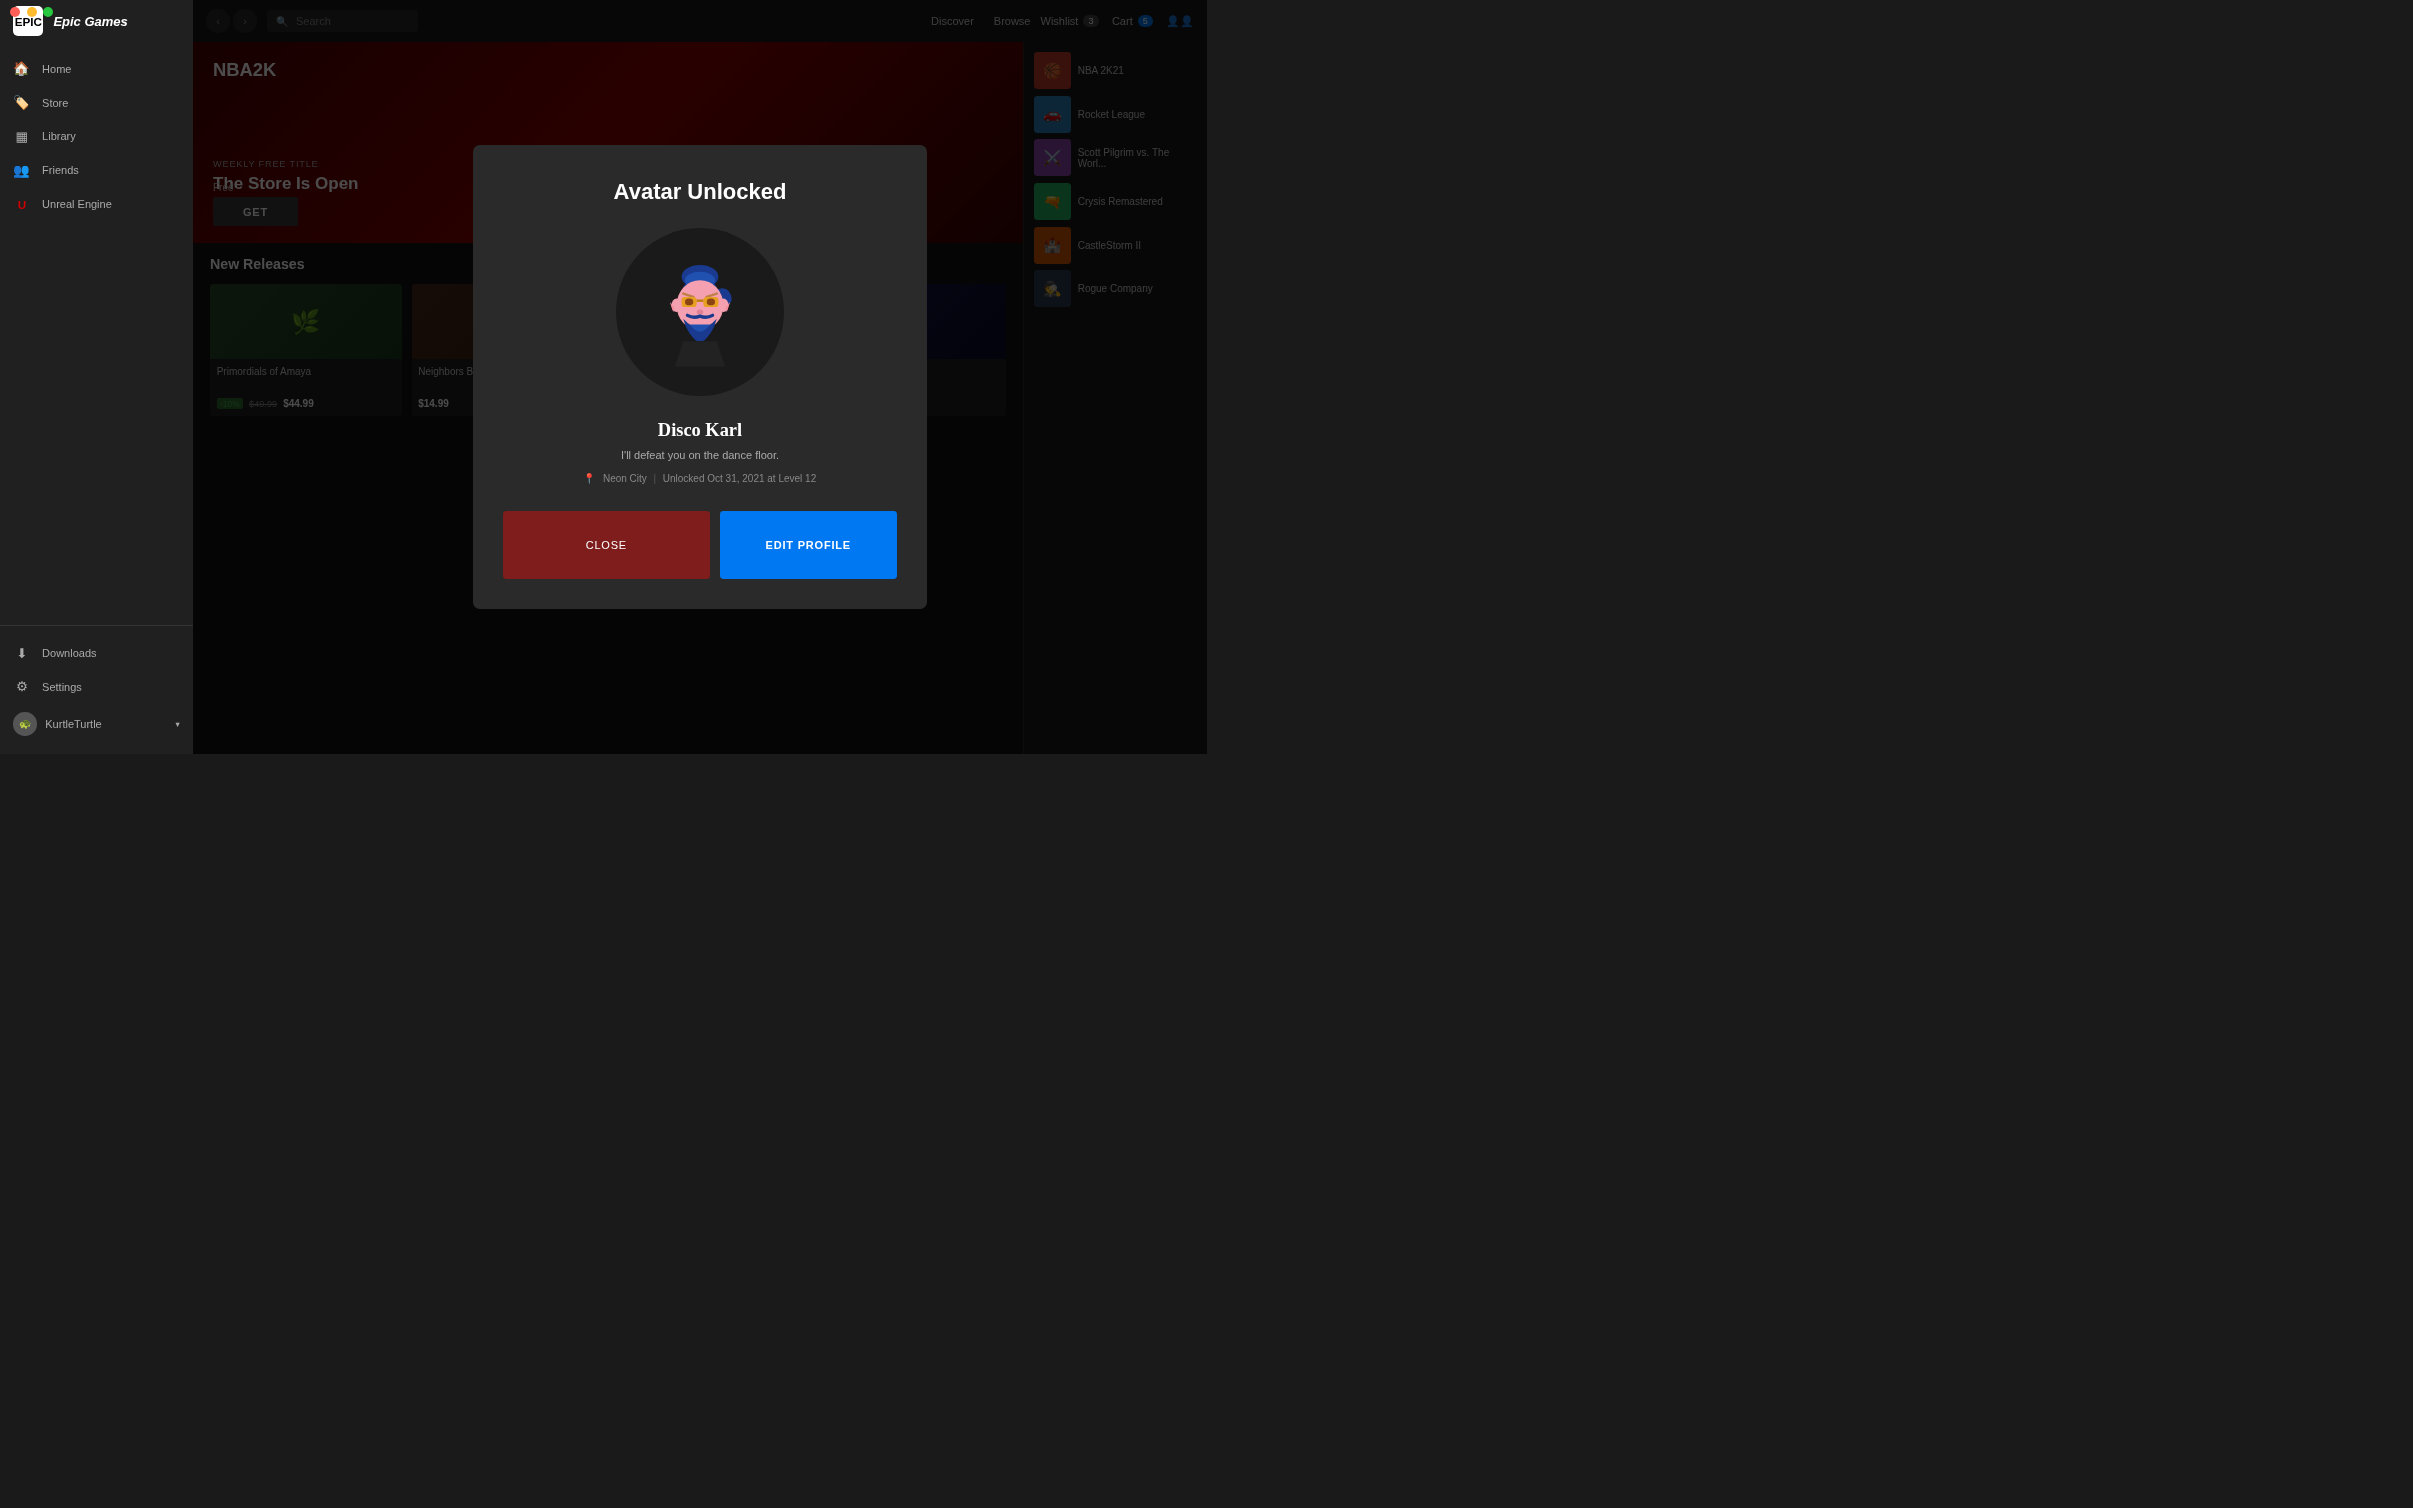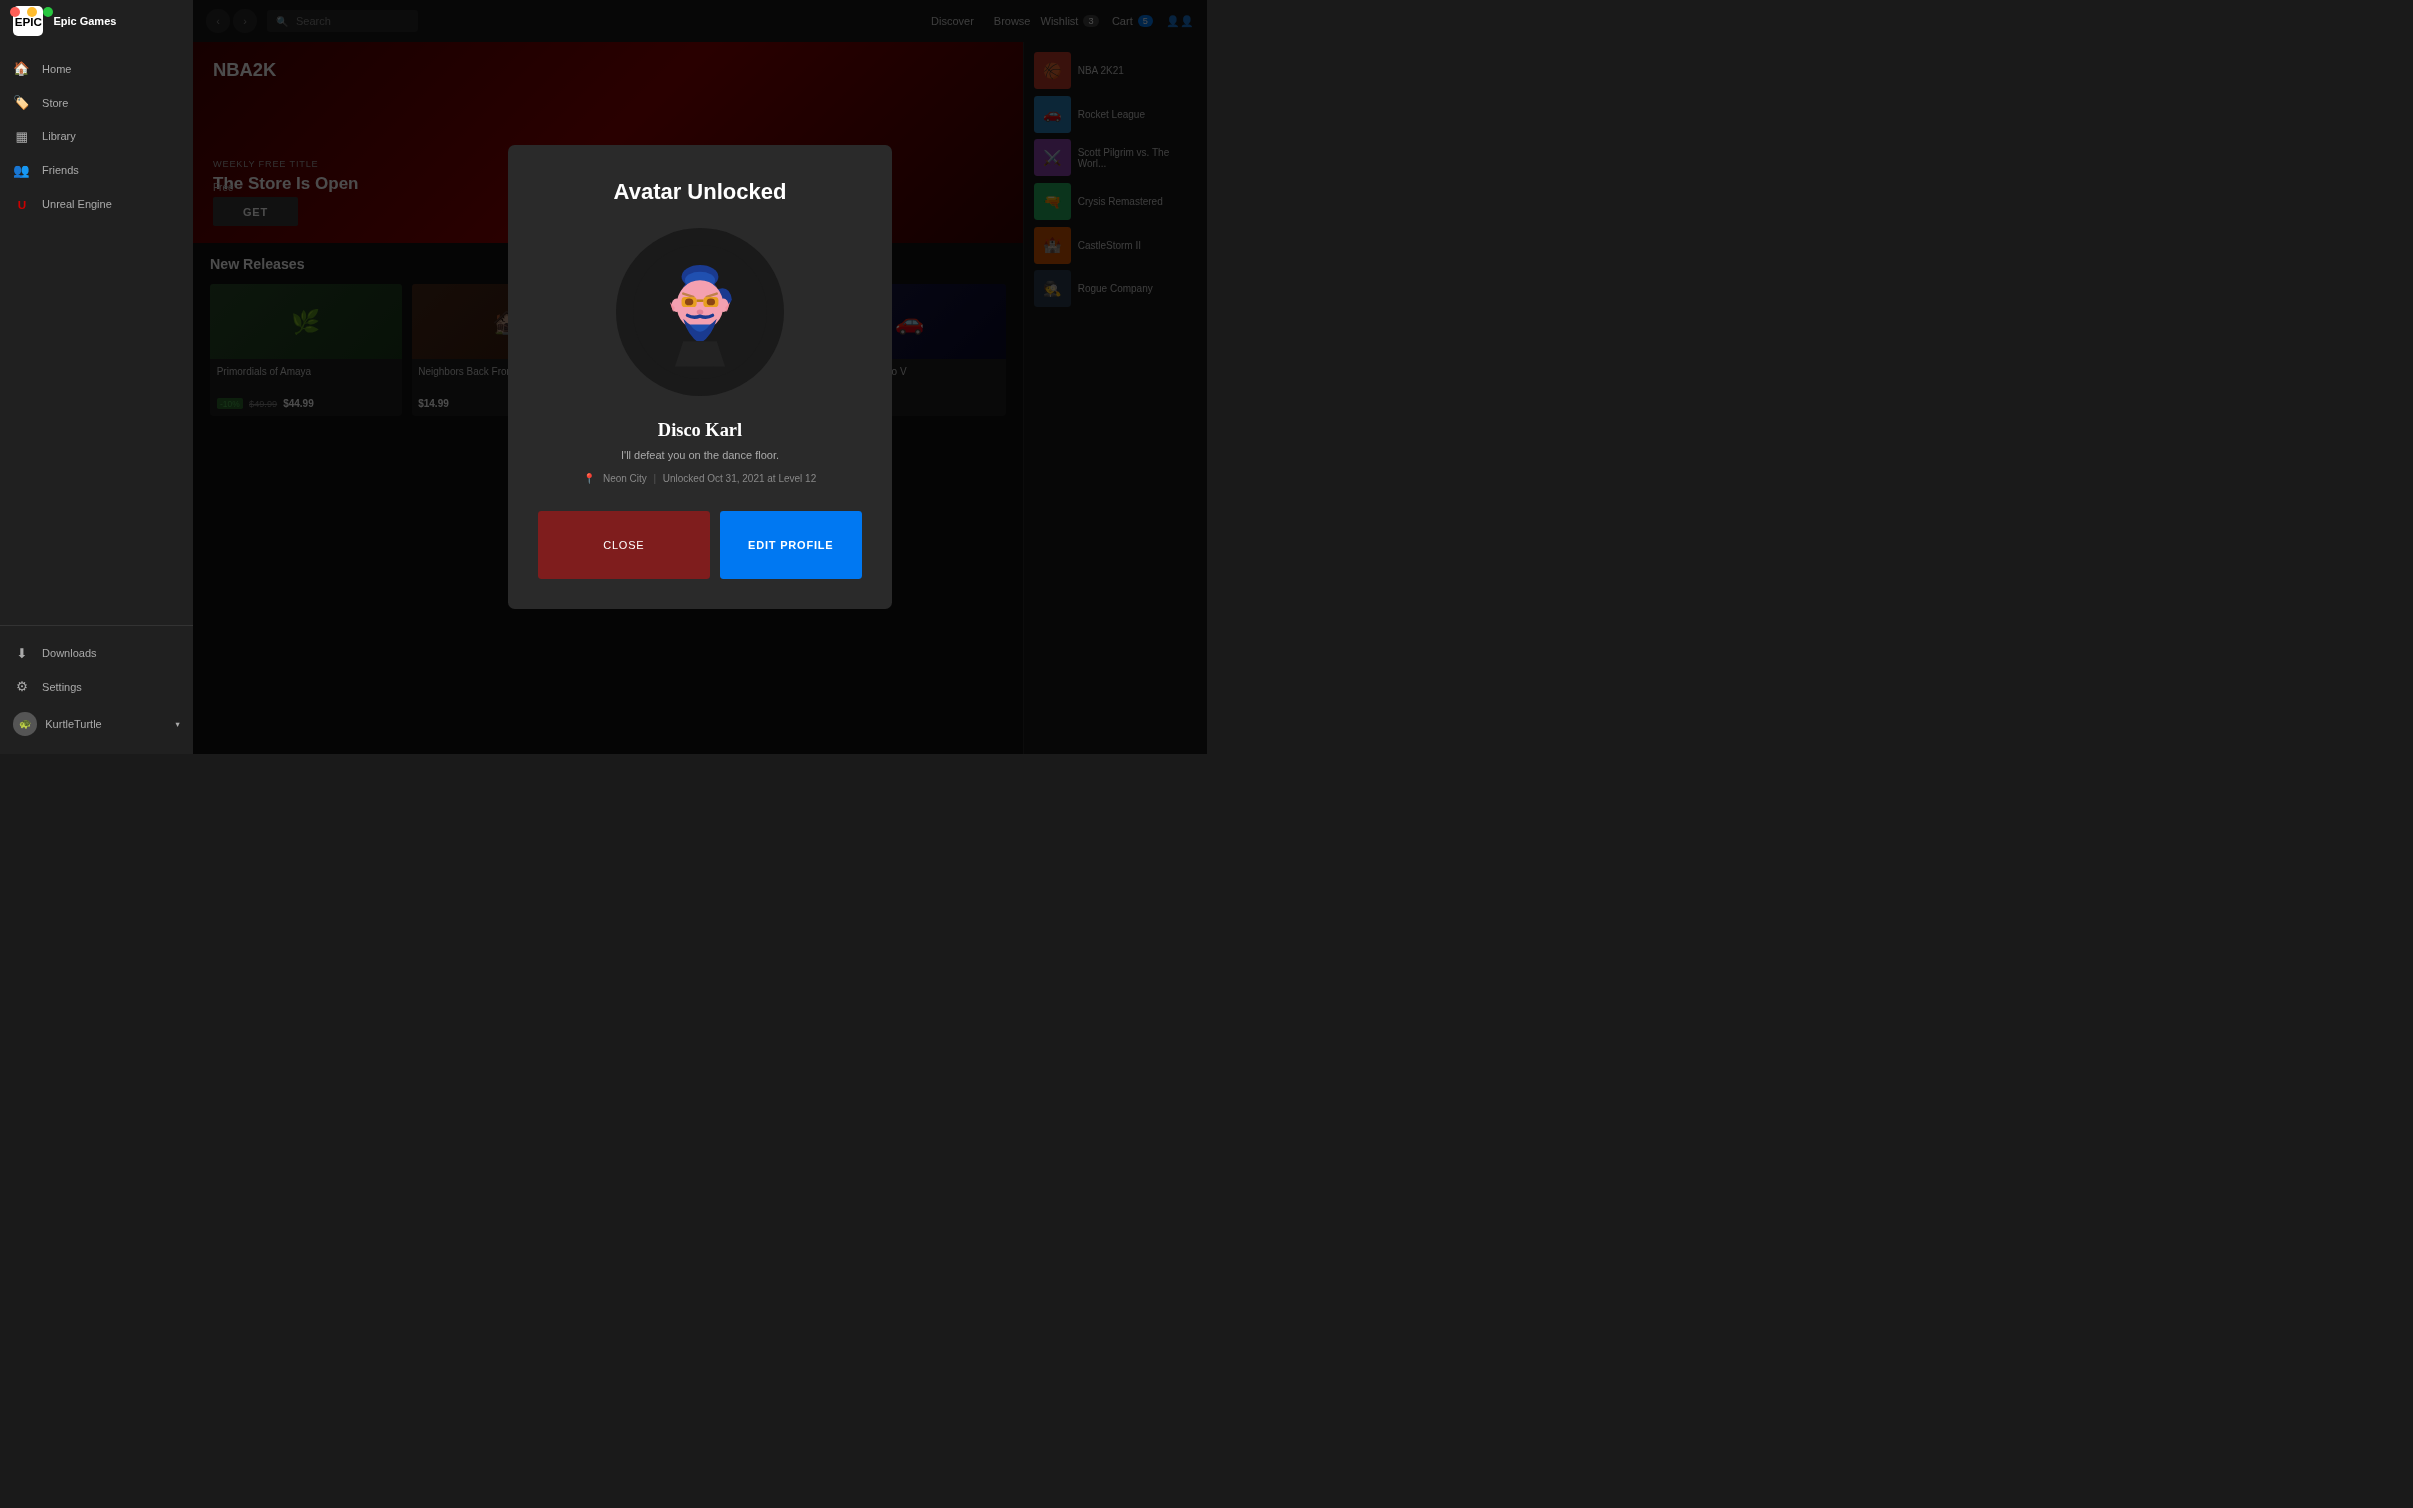--- a/index.html
+++ b/index.html
@@ -56,22 +56,23 @@
       display: flex;
       align-items: center;
       justify-content: center;
       font-weight: 900;
       font-size: 11.7px;
       color: #000;
       flex-shrink: 0;
     }
     .epic-title {
       color: #fff;
-      font-size: 11px;
+      font-size: 13px;
       font-weight: 600;
+      font-style: italic;
     }
     .sidebar-nav {
       flex: 1;
       padding-top: 10px;
     }
     .nav-item {
       display: flex;
       align-items: center;
       gap: 11.7px;
       padding: 8.4px 13.4px;
@@ -399,21 +400,21 @@
       display: flex;
       align-items: center;
       justify-content: center;
       z-index: 50;
     }
 
     
     .modal {
       background: #2a2a2a;
       border-radius: 6.7px;
-      width: 384px;
+      width: 454px;
       padding: 34px 30px 30px;
       display: flex;
       flex-direction: column;
       align-items: center;
       position: relative;
     }
     .modal-title {
       color: #fff;
       font-size: 22px;
       font-weight: 700;

